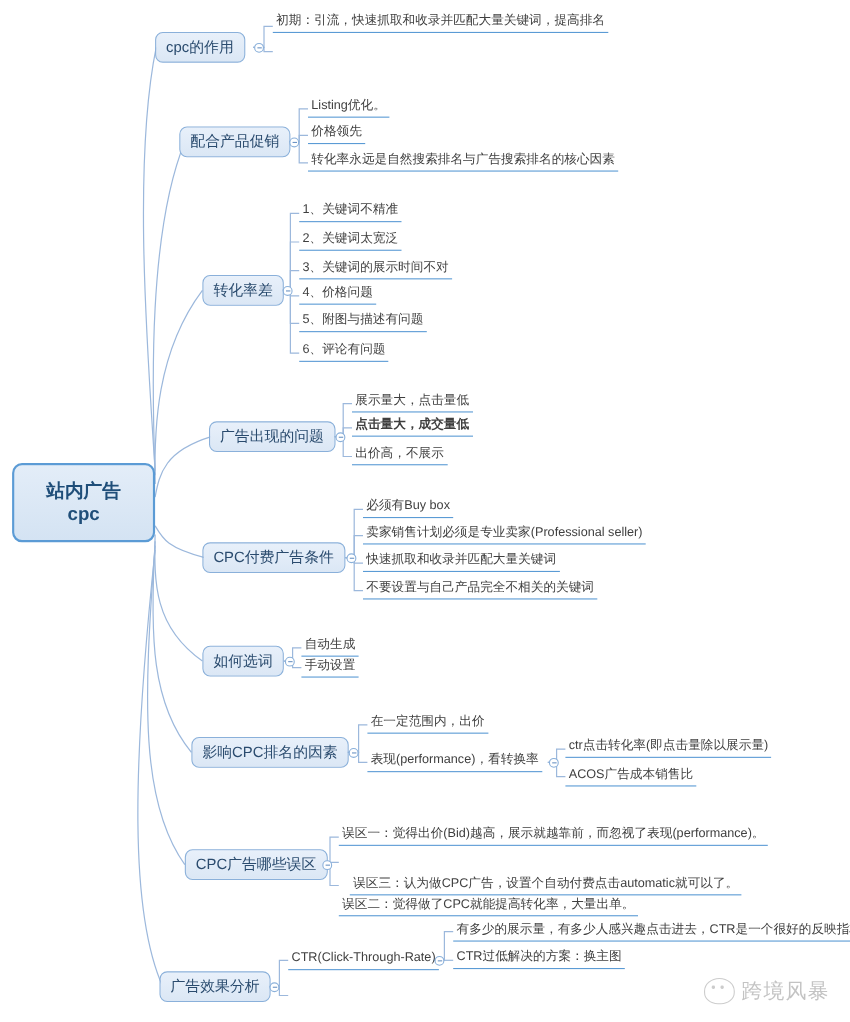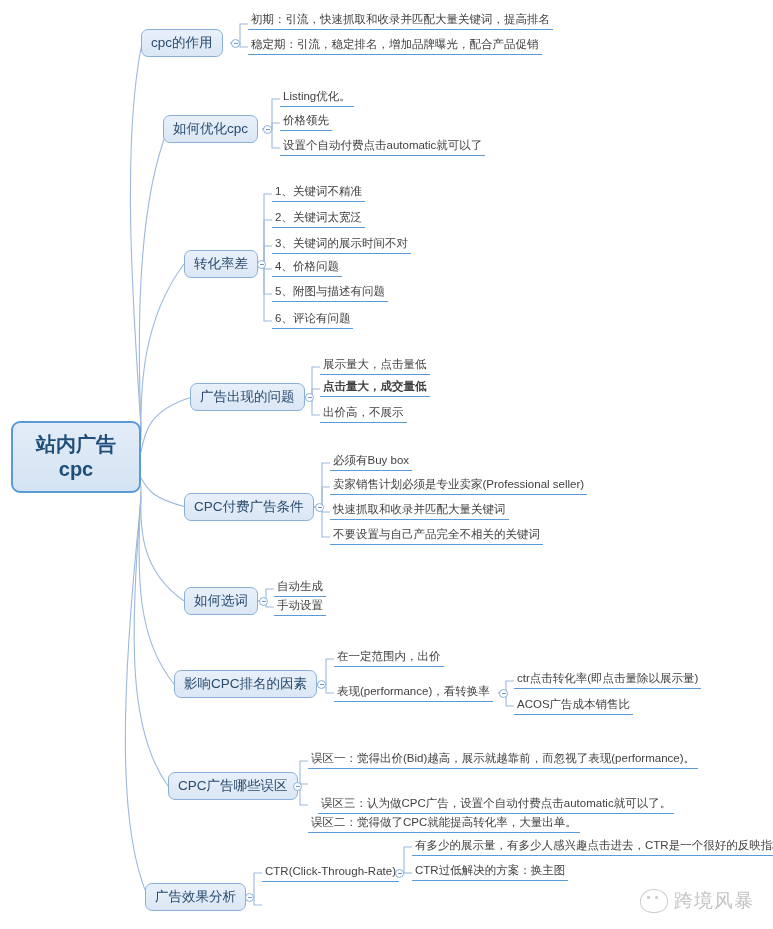--- a/index.html
+++ b/index.html
@@ -42,21 +42,21 @@
   }
 
   
   .root-node {
     position: absolute;
     box-sizing: border-box;
     border: 2px solid #5b9bd5;
     border-radius: 9px;
     background: linear-gradient(180deg, #e3edf8 0%, #d4e3f3 100%);
     color: #1f4e79;
-    font-size: 20px;
+    font-size: 17px;
     font-weight: bold;
     text-align: center;
     line-height: 1.25;
     display: flex;
     flex-direction: column;
     align-items: center;
     justify-content: center;
   }
 
   
@@ -209,29 +209,28 @@
     <div class="root-node" style="left:11px; top:421px; width:130px; height:72px;">
       <span>站内广告</span>
       <span>cpc</span>
     </div>
 
     <div class="branch-node" style="left:141px; top:29px;">
       <span>cpc的作用</span>
     </div>
     <div class="toggle" style="left:231px; top:39px;"></div>
     <div class="leaf-node" style="left:248px; top:11px;">初期：引流，快速抓取和收录并匹配大量关键词，提高排名</div>
-    <div class="leaf-node" style="left:248px; top:36px;">稳定期：引流，稳定排名，增加品牌曝光，配合产品促销</div>
 
     <div class="branch-node" style="left:163px; top:115px;">
-      <span>如何优化cpc</span>
+      <span>配合产品促销</span>
     </div>
     <div class="toggle" style="left:263px; top:125px;"></div>
     <div class="leaf-node" style="left:280px; top:88px;">Listing优化。</div>
     <div class="leaf-node" style="left:280px; top:112px;">价格领先</div>
-    <div class="leaf-node" style="left:280px; top:137px;">设置个自动付费点击automatic就可以了</div>
+    <div class="leaf-node" style="left:280px; top:137px;">转化率永远是自然搜索排名与广告搜索排名的核心因素</div>
 
     <div class="branch-node" style="left:184px; top:250px;">
       <span>转化率差</span>
     </div>
     <div class="toggle" style="left:257px; top:260px;"></div>
     <div class="leaf-node" style="left:272px; top:183px;">1、关键词不精准</div>
     <div class="leaf-node" style="left:272px; top:209px;">2、关键词太宽泛</div>
     <div class="leaf-node" style="left:272px; top:235px;">3、关键词的展示时间不对</div>
     <div class="leaf-node" style="left:272px; top:258px;">4、价格问题</div>
     <div class="leaf-node" style="left:272px; top:283px;">5、附图与描述有问题</div>

